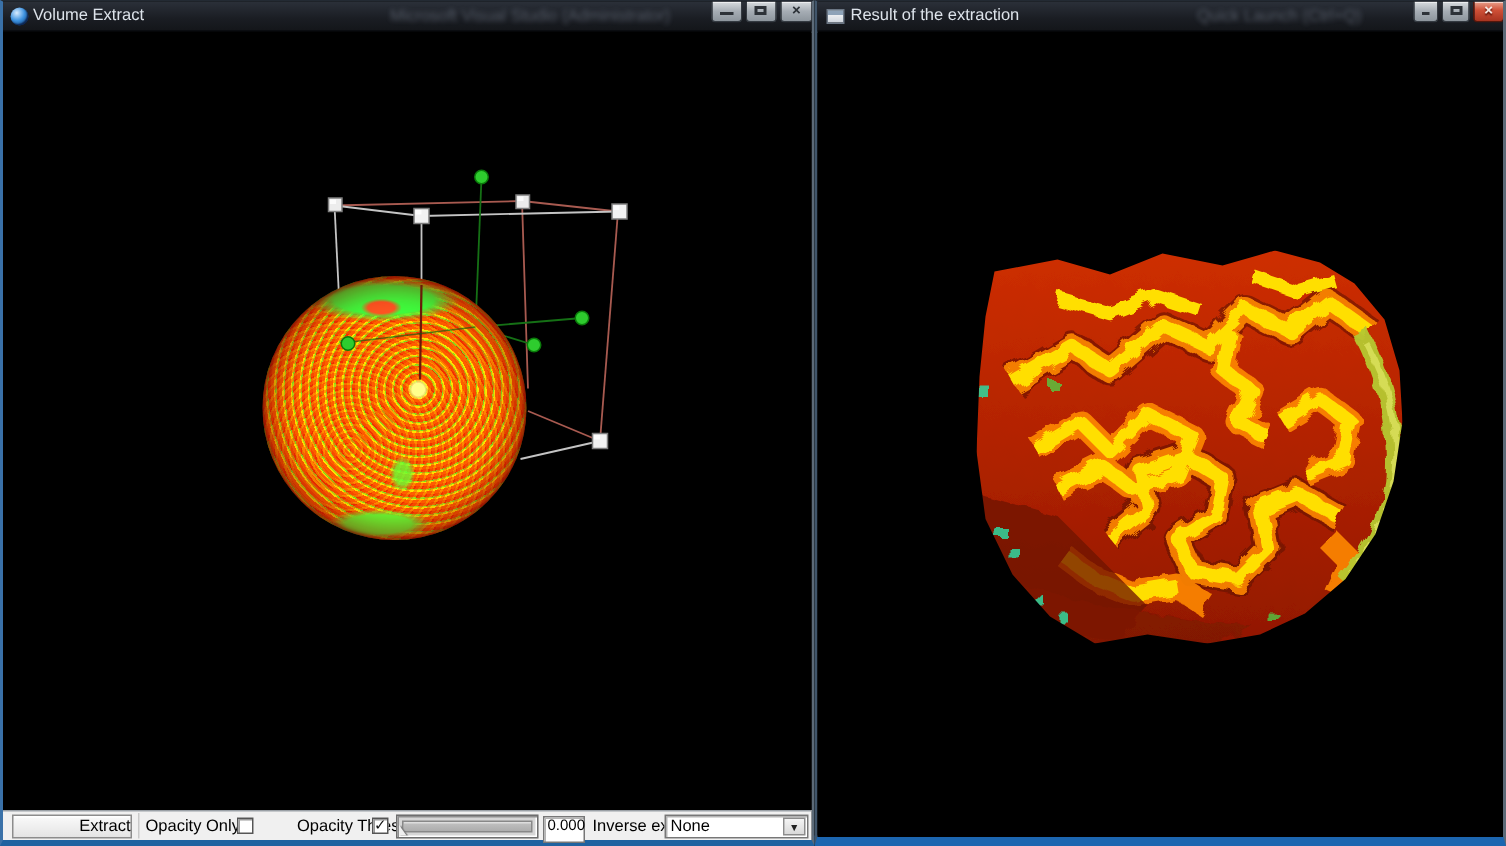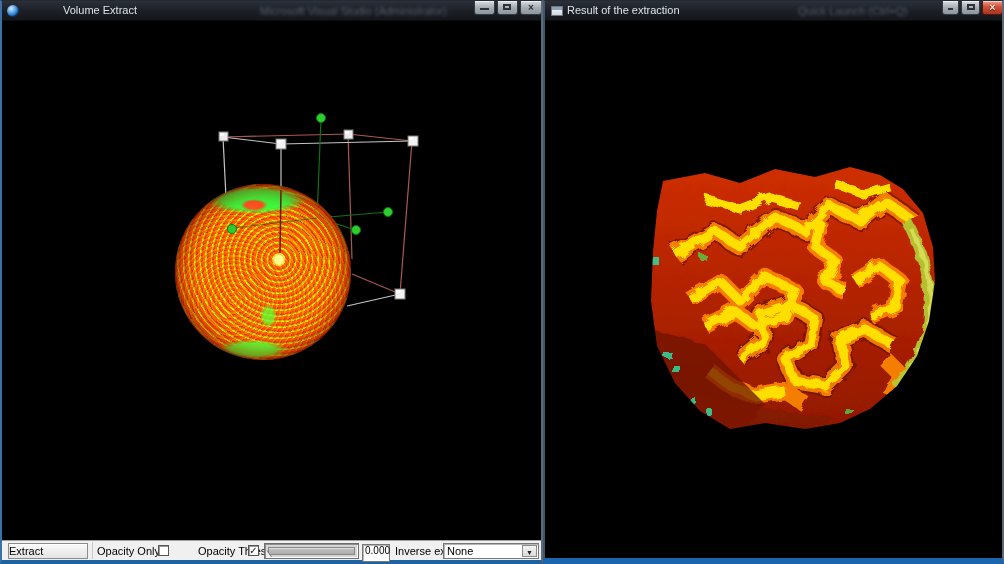--- a/index.html
+++ b/index.html
@@ -55,21 +55,21 @@
       repeating-radial-gradient(circle at 59% 43%, #ffe600 0 1px, #ff5a00 1px 3px, #f03000 3px 4.8px, #7fdc1e 4.8px 5.6px),
       radial-gradient(circle at 50% 45%, #ff7a1e, #e82800);
     box-shadow:inset 0 0 18px 7px rgba(130,12,0,.6), inset 0 0 3px 1px rgba(90,8,0,.8); }
 
   
   .toolbar { position:absolute; left:0; right:0; bottom:0; height:20px; background:#f0f0f0;
              border-top:1px solid #9aa0a6; font-size:11px; color:#000; }
   .tb-sep { position:absolute; top:1px; bottom:1px; width:1px; background:#c9c9c9; }
   .btn-classic { position:absolute; top:2px; height:16px; background:linear-gradient(#fafafa,#e4e4e4);
                  border:1px solid #8c8c8c; box-shadow:inset 0 1px 0 #fff; font-size:11px;
-                 text-align:left; line-height:14px; }
+                 text-align:right; line-height:14px; }
   .tb-label { position:absolute; top:4px; font-size:11px; white-space:nowrap; }
   .checkbox { position:absolute; top:4px; width:11px; height:11px; background:#fff;
               border:1px solid #555; box-shadow:inset 1px 1px 0 #9a9a9a; font-size:10px;
               line-height:10px; text-align:center; color:#111; }
   .slider-track { position:absolute; top:2px; height:16px; background:#d6d6d6;
                   border:1px solid #6e6e6e; box-shadow:inset 1px 1px 0 #8f8f8f, inset -1px -1px 0 #fff; }
   .slider-channel { position:absolute; left:3px; right:3px; top:3px; bottom:3px;
                     background:linear-gradient(#c2c2c2,#adadad); border:1px solid #888;
                     box-shadow:inset 0 1px 0 #ddd; }
   .slider-thumb { position:absolute; left:1px; bottom:1px; width:0; height:0;
@@ -82,21 +82,21 @@
   .combo-arrow { position:absolute; right:1px; top:1px; bottom:1px; width:15px;
                  background:linear-gradient(#f4f4f4,#d9d9d9); border:1px solid #8c8c8c;
                  font-size:7px; text-align:center; line-height:13px; color:#222; }
 </style>
 </head>
 <body>
 
 <div class="window" id="win-left">
   <div class="titlebar">
     <span class="app-icon-sphere"></span>
-    <span class="title-text" style="left:20px;margin-left:41px;">Volume Extract</span>
+    <span class="title-text" style="left:20px;">Volume Extract</span>
     <span class="blur-text" style="left:258px;">Microsoft Visual Studio (Administrator)</span>
     <div class="winbtn" style="left:472px;width:21px;">
       <span class="glyph-bar"></span>
     </div>
     <div class="winbtn" style="left:495px;width:21px;">
       <span class="glyph-box"></span>
     </div>
     <div class="winbtn" style="left:518px;width:22px;">
       <span class="glyph-x">×</span>
     </div>

